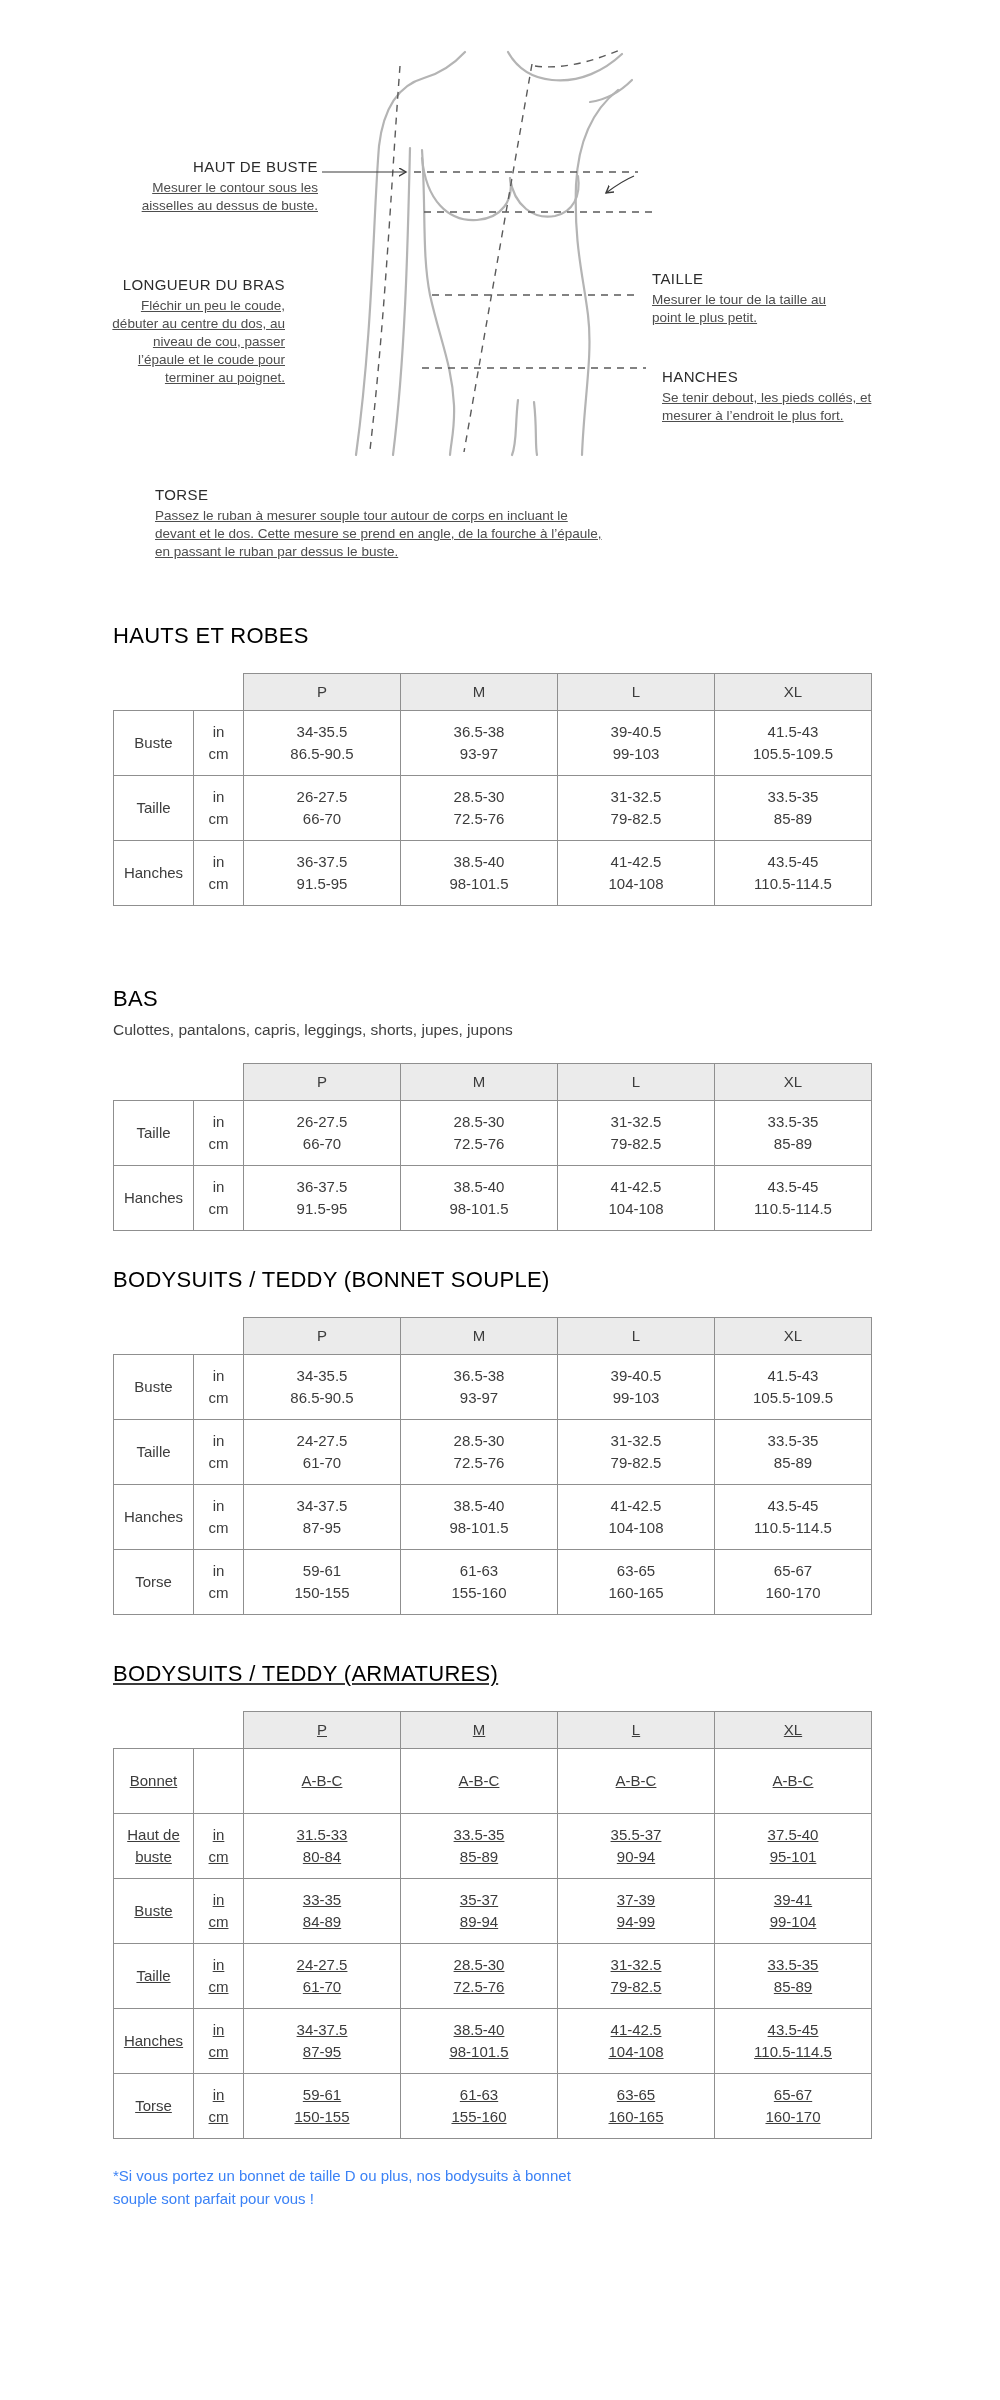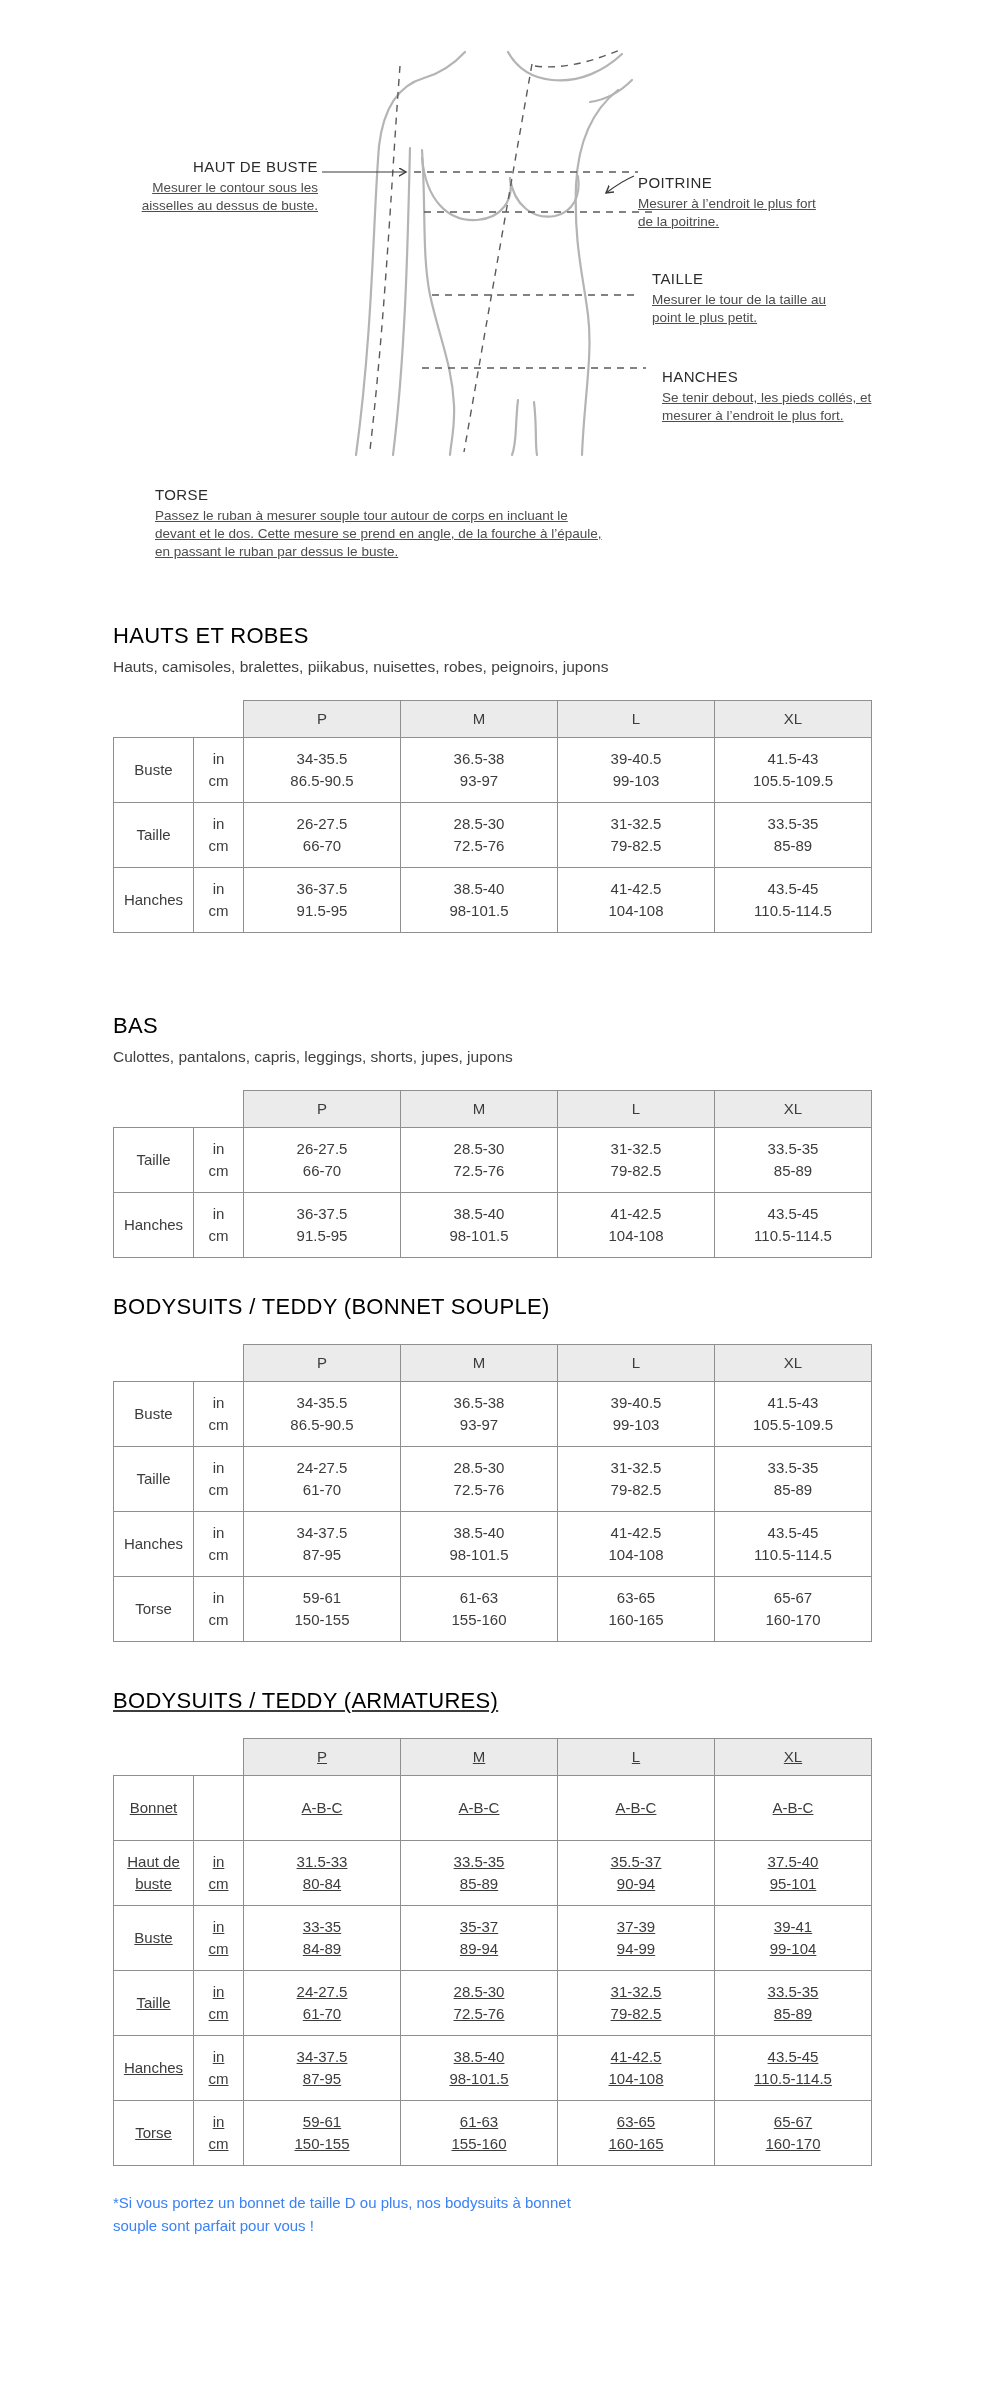--- a/index.html
+++ b/index.html
@@ -133,45 +133,44 @@
       <path d="M 42,122 H 126" marker-end="url(#arr)"></path>
       <path d="M 354,126 C 342,131 334,137 326,143" marker-end="url(#arr)"></path>
     </g>
   </svg>
 
   <div class="diagram-label align-right" style="left:118px; top:158px; width:200px;">
     <p class="dl-title">HAUT DE BUSTE</p>
     <p class="dl-desc">Mesurer le contour sous les aisselles au dessus de buste.</p>
   </div>
 
-
-  <div class="diagram-label" style="left:638px; top:174px; width:185px;">
-    <p class="dl-title">POITRINE</p>
-    <p class="dl-desc">Mesurer à l’endroit le plus fort de la poitrine.</p>
+  <div class="diagram-label align-right" style="left:110px; top:276px; width:175px;">
+    <p class="dl-title">LONGUEUR DU BRAS</p>
+    <p class="dl-desc">Fléchir un peu le coude, débuter au centre du dos, au niveau de cou, passer l’épaule et le coude pour terminer au poignet.</p>
   </div>
+
 
   <div class="diagram-label" style="left:652px; top:270px; width:205px;">
     <p class="dl-title">TAILLE</p>
     <p class="dl-desc">Mesurer le tour de la taille au point le plus petit.</p>
   </div>
 
   <div class="diagram-label" style="left:662px; top:368px; width:230px;">
     <p class="dl-title">HANCHES</p>
     <p class="dl-desc">Se tenir debout, les pieds collés, et mesurer à l’endroit le plus fort.</p>
   </div>
 
   <div class="diagram-label" style="left:155px; top:486px; width:455px;">
     <p class="dl-title">TORSE</p>
     <p class="dl-desc">Passez le ruban à mesurer souple tour autour de corps en incluant le devant et le dos. Cette mesure se prend en angle, de la fourche à l’épaule, en passant le ruban par dessus le buste.</p>
   </div>
 </div>
 
 <div class="section" id="section-0">
   <h2 class="sec-title">HAUTS ET ROBES</h2>
-  <p class="sec-subtitle">Hauts, camisoles, bralettes, piikabus, nuisettes, robes, peignoirs, jupons</p>
   <table class="size-table">
       <colgroup>
         <col style="width: 80px;">
         <col style="width: 50px;">
         <col style="width: 157px;">
         <col style="width: 157px;">
         <col style="width: 157px;">
         <col style="width: 157px;">
       </colgroup>
       <thead>

